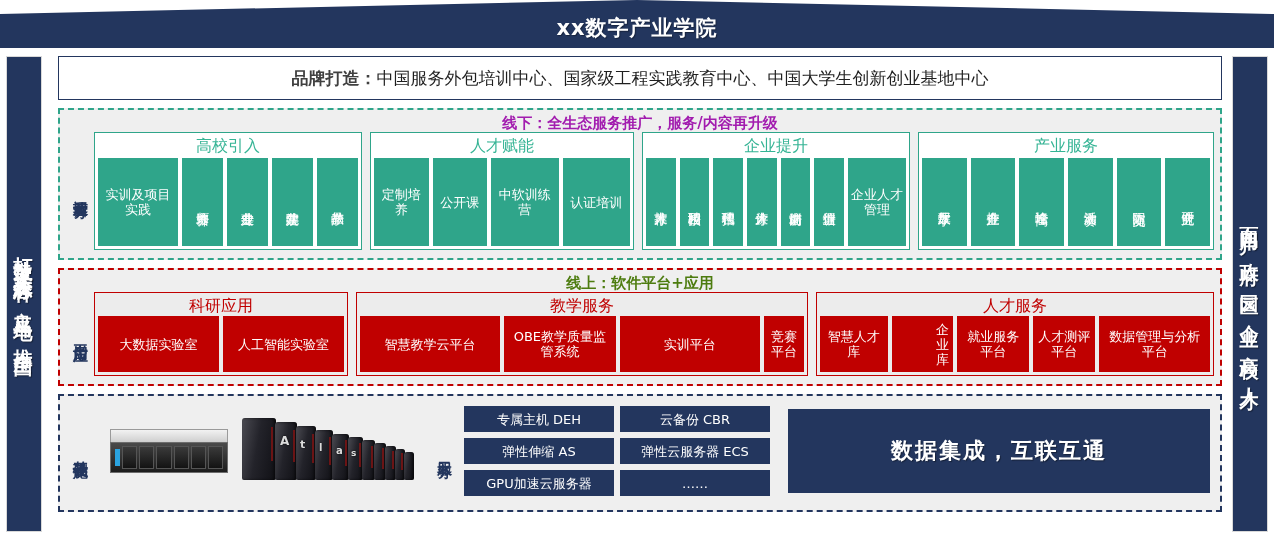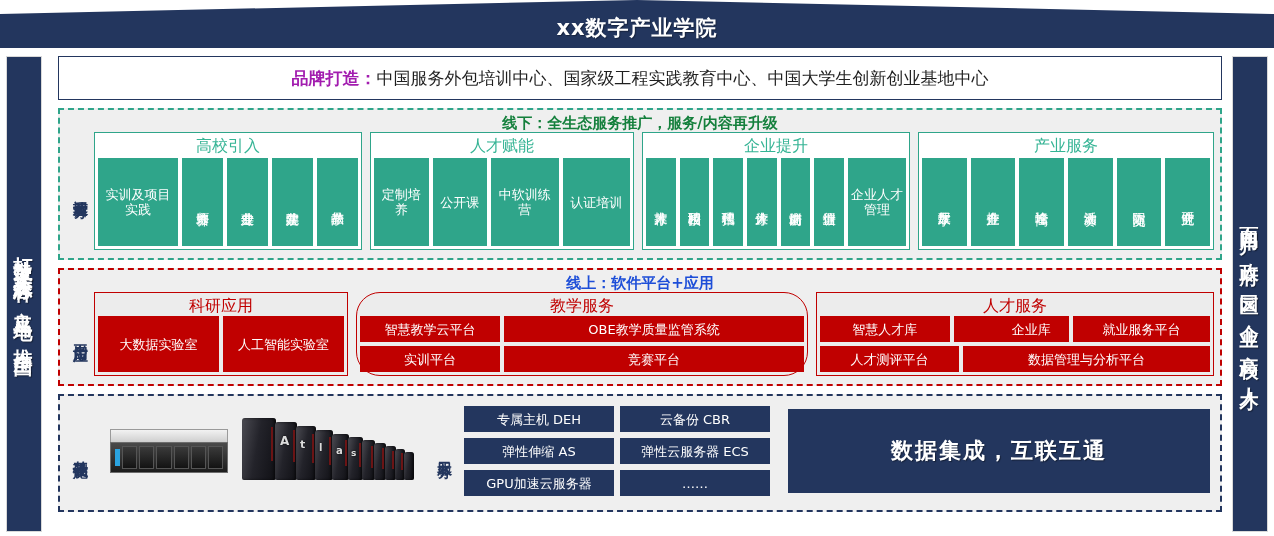--- a/index.html
+++ b/index.html
@@ -41,31 +41,31 @@
   
   .center { position: absolute; left: 58px; top: 56px; width: 1164px; height: 476px; }
 
   
   .brand-band {
     height: 44px; border: 1px solid #23365e; background: #ffffff;
     display: flex; align-items: center; justify-content: center;
     margin-bottom: 8px;
   }
   .brand-text { font-size: 17px; color: #1f1f1f; }
-  .brand-text b { color: #a21caf; }
+  .brand-text b { color: #404040; }
 
   
   .section { position: relative; background: #efefef; padding: 4px 6px 6px 6px; }
   .section-offline { border: 2px dashed #2fa58a; height: 152px; margin-bottom: 8px; }
   .section-online  { border: 2px dashed #c00000; height: 118px; margin-bottom: 8px; }
   .section-infra   { border: 2px dashed #23365e; height: 118px; }
 
   .section-title { text-align: center; font-size: 15px; font-weight: bold; line-height: 18px; }
-  .title-green { color: #15803d; }
-  .title-red   { color: #1d4ed8; }
+  .title-green { color: #a21caf; }
+  .title-red   { color: #4d7c0f; }
 
   .section-body { display: flex; align-items: stretch; height: calc(100% - 20px); }
 
   .vlabel {
     writing-mode: vertical-rl; text-orientation: upright;
     color: #23365e; font-size: 15px; font-weight: bold; letter-spacing: 1px;
     display: flex; align-items: center; justify-content: center;
     width: 28px; flex: 0 0 28px;
   }
   .vlabel-infra { font-size: 15px; }
@@ -89,21 +89,21 @@
 
   .col2 { display: flex; flex-direction: row; gap: 4px; flex: 1 1 auto; }
   .row2 { display: flex; gap: 4px; flex: 1 1 auto; }
 
   
   .panel-r {
     background: #ececec; border: 1px solid #c00000;
     display: flex; flex-direction: column; padding: 3px;
   }
   .panel-r .panel-head { text-align: center; color: #c00000; font-size: 16px; line-height: 19px; }
-  .panel-r .panel-grid { flex: 1 1 auto; display: flex; flex-direction: column; gap: 4px; padding-top: 1px; }
+  .panel-r .panel-grid { flex: 1 1 auto; display: flex; flex-direction: row; gap: 4px; padding-top: 1px; }
 
   .chip-r {
     background: #c00000; color: #ffffff; display: flex;
     align-items: center; justify-content: center; text-align: center;
     font-size: 13px; line-height: 15px; padding: 1px 4px;
   }
 
   
   .infra-body { display: flex; align-items: center; height: calc(100% - 2px); gap: 6px; }
   .imgs { display: flex; align-items: center; gap: 14px; padding: 0 10px; }
@@ -239,21 +239,21 @@
       <div class="panels">
 
         <div class="panel-r" style="flex:0 0 254px;">
           <div class="panel-head">科研应用</div>
           <div class="panel-grid" style="flex-direction:row;">
             <div class="chip-r" style="flex:1 1 50%;">大数据实验室</div>
             <div class="chip-r" style="flex:1 1 50%;">人工智能实验室</div>
           </div>
         </div>
 
-        <div class="panel-r" style="flex:0 0 452px;border-radius:24px;">
+        <div class="panel-r" style="flex:0 0 452px;">
           <div class="panel-head">教学服务</div>
           <div class="panel-grid">
             <div class="row2">
               <div class="chip-r" style="flex:0 0 140px;">智慧教学云平台</div>
               <div class="chip-r" style="flex:1 1 auto;">OBE教学质量监管系统</div>
             </div>
             <div class="row2">
               <div class="chip-r" style="flex:0 0 140px;">实训平台</div>
               <div class="chip-r" style="flex:1 1 auto;">竞赛平台</div>
             </div>

